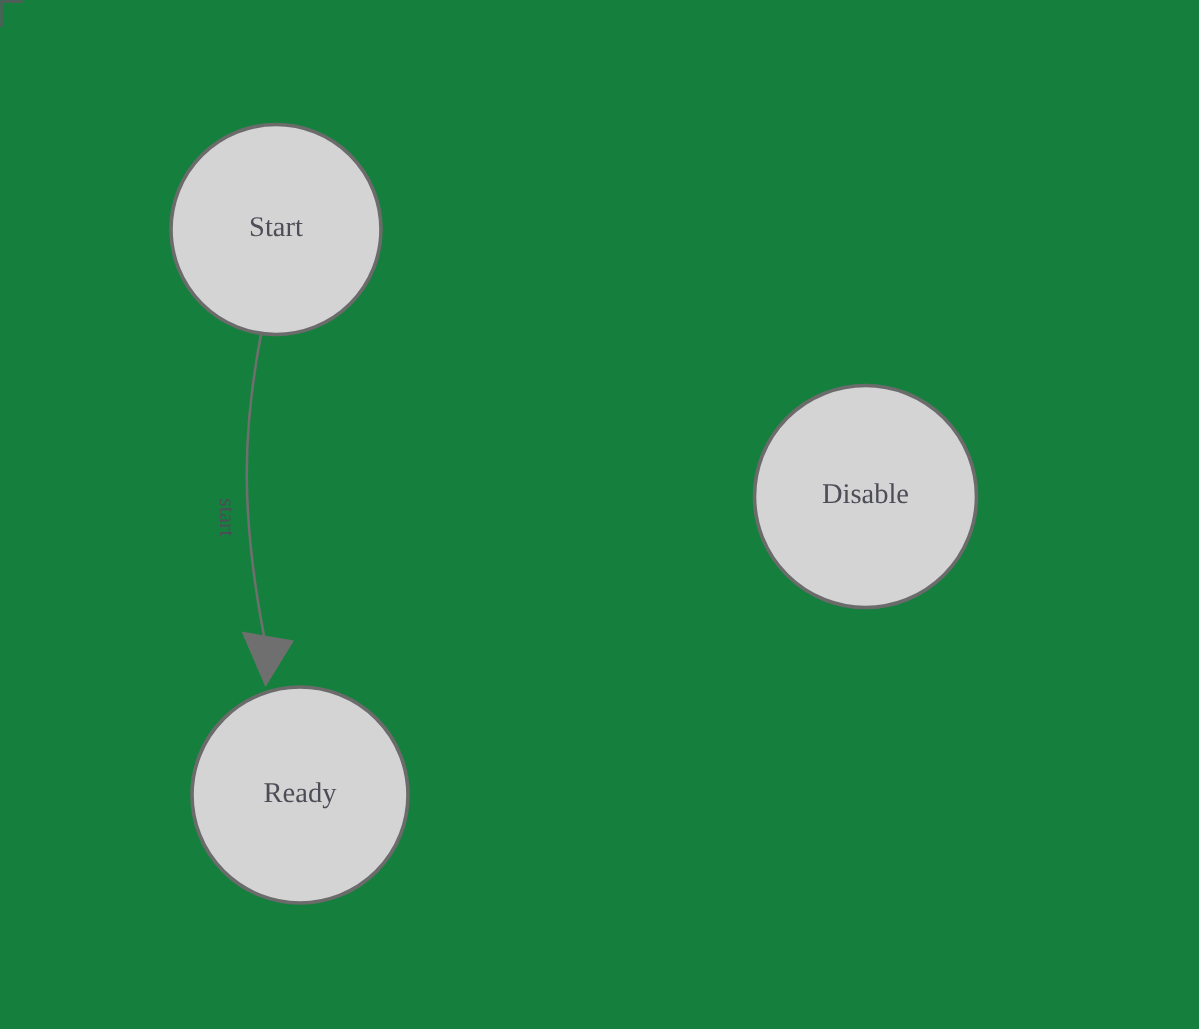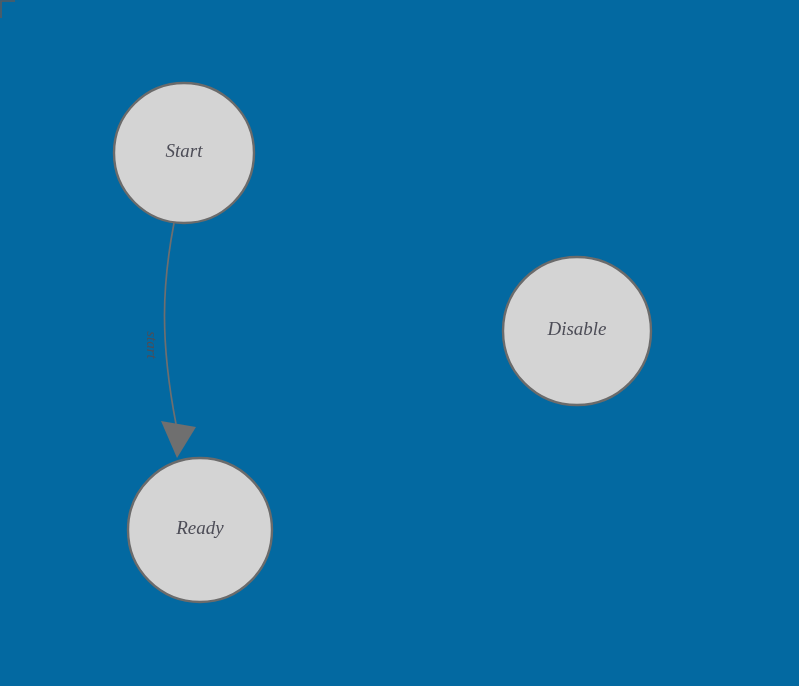--- a/index.html
+++ b/index.html
@@ -7,23 +7,22 @@
     padding: 0;
     background: #ffffff;
   }
   body {
     font-family: "Liberation Serif", serif;
   }
   #canvas {
     position: relative;
     width: 799px;
     height: 686px;
-    background: #0369a1;
+    background: #15803d;
     overflow: hidden;
-    font-style: italic;
   }
   #graph-svg {
     position: absolute;
     top: 0;
     left: 0;
     width: 799px;
     height: 686px;
     display: block;
   }
   .node-circle {

